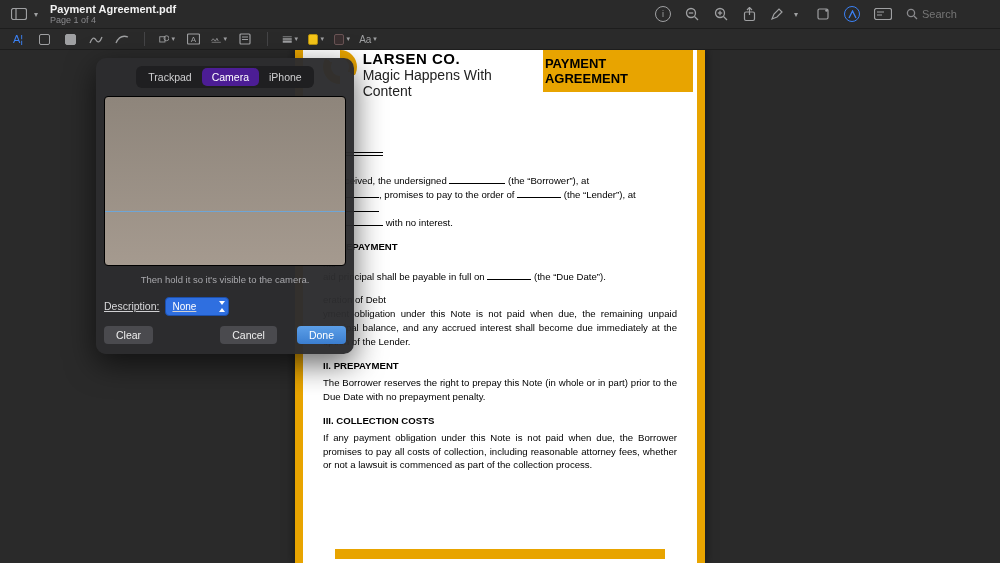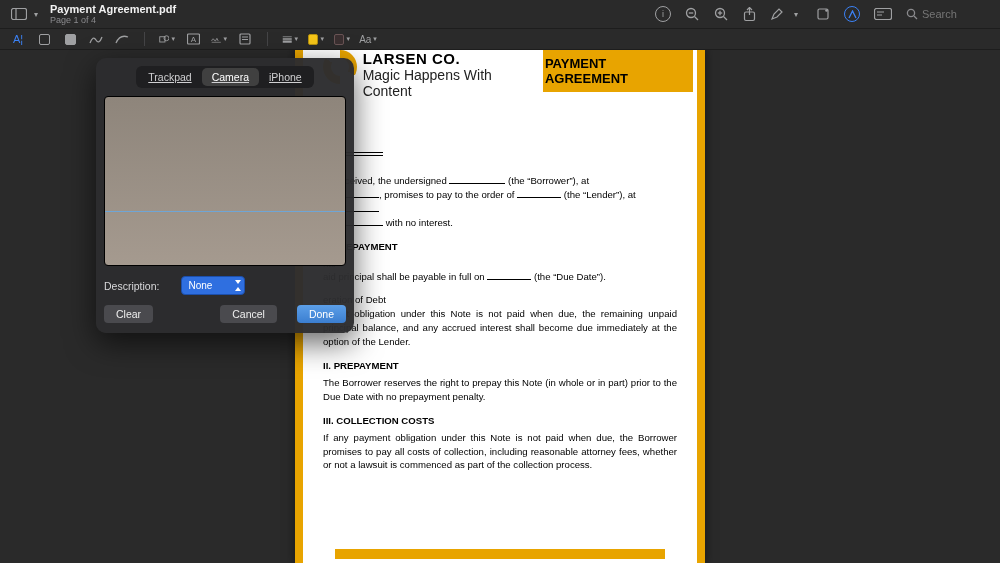--- a/index.html
+++ b/index.html
@@ -42,27 +42,27 @@
   .company .tag{ font-size:14px; color:#222;}
   .pay-badge{ margin-left:auto; background:#e8a400; color:#000; font-weight:800; font-size:13px; padding:6px 2px; }
   .body { padding:14px 28px 10px 28px; font-size:9.6px; line-height:1.45; text-align:justify;}
   .body h4{ font-size:9.6px; font-weight:700; margin:10px 0 3px;}
   .body .sec{ margin-bottom:9px;}
   .blank{ display:inline-block; border-bottom:1px solid #000; width:44px; } .blank.lg{width:56px;}
   .footer-bar{ position:absolute; left:40px; right:40px; bottom:4px; height:10px; background:#e8a400;}
 
   
   .sheet { position:absolute; top:58px; left:96px; width:258px; background:rgba(44,44,46,0.97); border-radius:10px; box-shadow:0 10px 30px rgba(0,0,0,.6); padding:8px 8px 10px; color:#d0d0d2; font-size:11px;}
-  .seg { display:flex; background:#1f1f21; border-radius:6px; padding:2px; margin:0 auto 8px; width:fit-content;text-decoration:underline;}
+  .seg { display:flex; background:#1f1f21; border-radius:6px; padding:2px; margin:0 auto 8px; width:fit-content;}
   .seg button{ background:transparent; border:none; color:#d0d0d2; font-size:10.5px; padding:3px 10px; border-radius:5px;}
-  .seg button.active{ background:#404040; color:#fff;}
+  .seg button.active{ background:#4c1d95; color:#fff;}
   .camview{ height:170px; background:linear-gradient(#8e857b,#a59a8f); border-radius:4px; border:1px solid #000; position:relative; overflow:hidden;}
   .camview::after{ content:""; position:absolute; left:0; right:0; top:68%; height:1px; background:#6fa5d6;}
   .hint{ text-align:center; font-size:9.5px; color:#a8a8ac; margin-top:8px; line-height:1.35;}
-  .descrow{ display:flex; align-items:center; gap:22px; margin-top:10px;}
+  .descrow{ display:flex; align-items:center; gap:6px; margin-top:10px;text-decoration:underline;}
   .descrow label{ font-size:10.5px; color:#d8d8da;}
   .mac-select{ background:#2f6fe0; border:1px solid #1c4fab; color:#fff; border-radius:4px; height:19px; font-size:10px; display:flex;align-items:center; padding:0 14px 0 6px; position:relative; width:64px;}
   .mac-select::after{content:"";position:absolute;right:3px;top:3px;width:0;height:0;border-left:3px solid transparent;border-right:3px solid transparent;border-top:4px solid #fff;}
   .mac-select::before{content:"";position:absolute;right:3px;bottom:3px;width:0;height:0;border-left:3px solid transparent;border-right:3px solid transparent;border-bottom:4px solid #fff;}
   .btnrow{ display:flex; gap:20px; margin-top:10px; align-items:center;}
   .mac-btn{ background:#4a4a4e; border:none; color:#eee; font-size:10.5px; padding:3px 12px; border-radius:4px;}
   .mac-btn.primary{ background:linear-gradient(#5c9fe8,#3b7ed0); color:#fff;}
   .spacer{flex:1;}
 
   svg { display:block; }
@@ -258,20 +258,21 @@
 </div>
 
 <div class="sheet">
   <div class="seg">
     <button>Trackpad</button>
     <button class="active">Camera</button>
     <button>iPhone</button>
   </div>
   <div class="camview"></div>
   <div class="hint">
+    <div>Then hold it so it's visible to the camera.</div>
   </div>
   <div class="descrow">
     <label>Description:</label>
     <div class="mac-select">
         <span>None</span>
       </div>
   </div>
   <div class="btnrow">
     <button class="mac-btn">Clear</button>
     <span class="spacer"></span>

